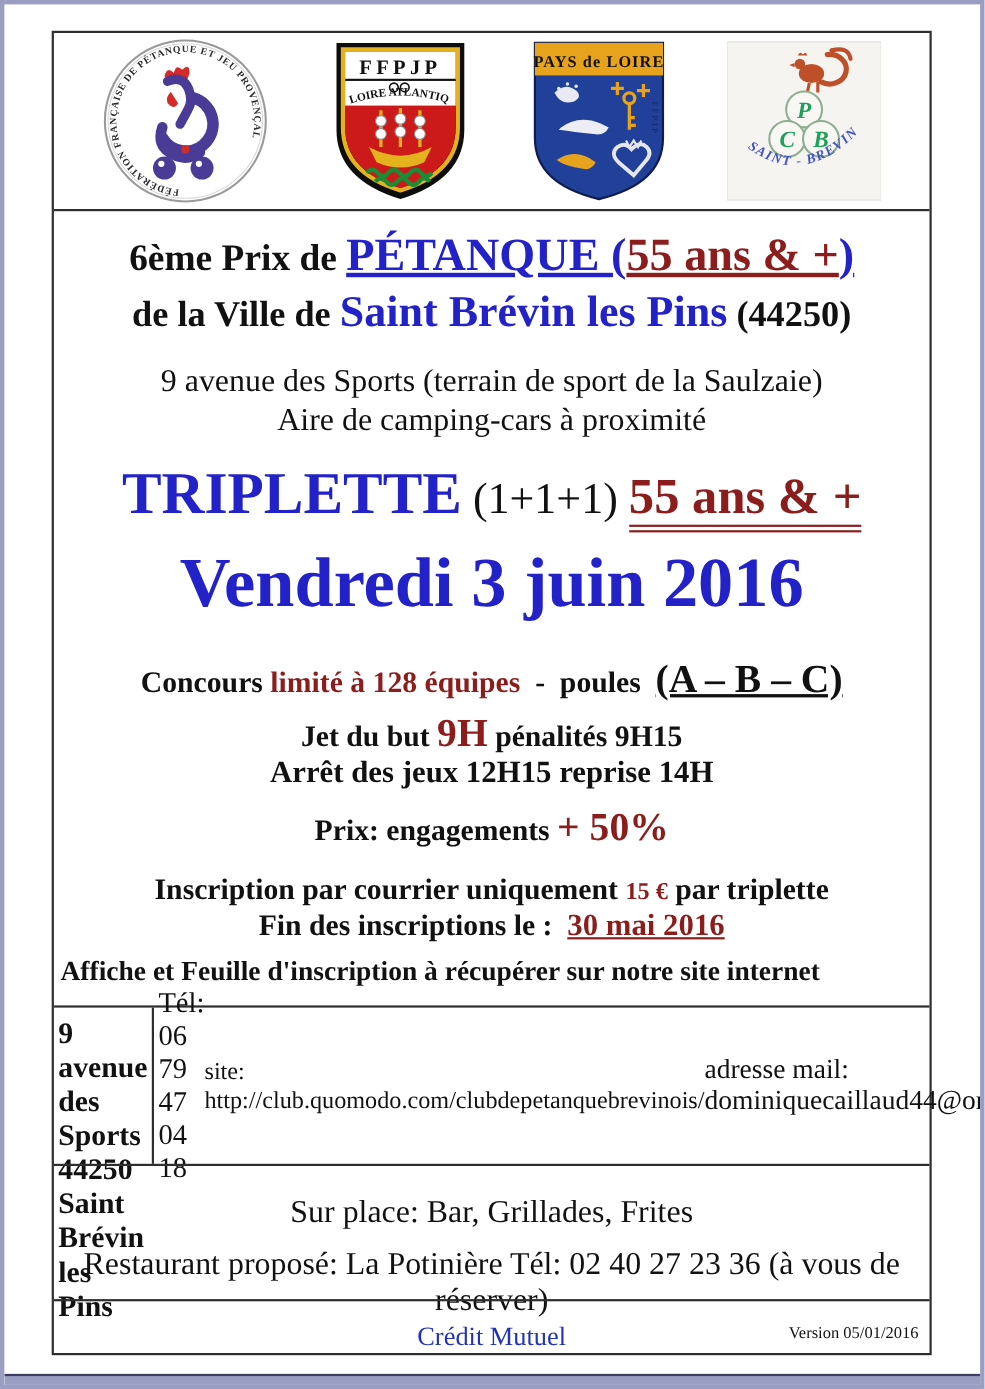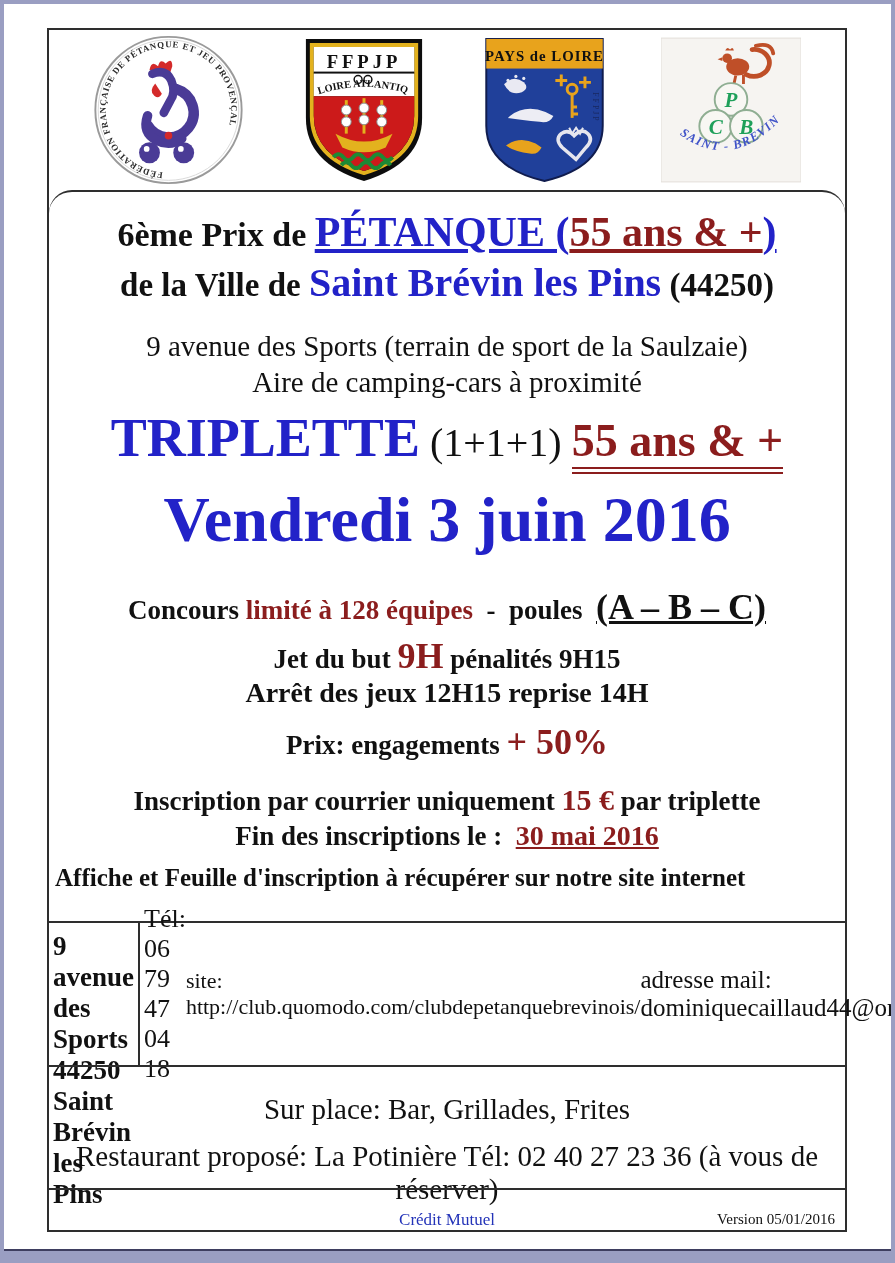--- a/index.html
+++ b/index.html
@@ -43,46 +43,45 @@
     justify-content: space-between;
     padding: 4px 44px 4px 42px;
   }
   
   .row-main {
     height: 806px;
     border-top: 2px solid #2e2e2e;
     text-align: center;
     overflow: hidden;
     line-height: 1.15;
-    border-radius: 23px;
   }
   .blue   { color: #2222c8; }
   .maroon { color: #8b1d1d; }
   .u      { text-decoration: underline; }
   .t1 { margin-top: 16px; font-size: 34px; font-weight: bold; }
   .t1 .big { font-size: 42px; }
   .t2 { margin-top: 4px; font-size: 33px; font-weight: bold; }
   .t2 .city { font-size: 40px; }
   .addr1 { margin-top: 24px; font-size: 29px; }
   .addr2 { margin-top: 2px;  font-size: 29px; }
-  .trip { margin-top: 8px; }
+  .trip { margin-top: 18px; }
   .trip .word   { font-size: 54px; font-weight: bold; color: #2222c8; }
   .trip .detail { font-size: 40px; }
   .trip .age    { font-size: 46px; font-weight: bold; color: #8b1d1d;
                   border-bottom: 7px double #8b1d1d; padding-bottom: 1px; }
   .date { margin-top: 14px; font-size: 64px; font-weight: bold; color: #2222c8; }
   .conc { margin-top: 30px; font-size: 27px; font-weight: bold; }
   .conc .groups { font-size: 36px; text-decoration: underline; }
   .jet  { margin-top: 8px;  font-size: 27px; font-weight: bold; }
   .jet .big  { font-size: 36px; }
   .arret{ font-size: 28px; font-weight: bold; }
   .prix { margin-top: 12px; font-size: 27px; font-weight: bold; }
   .prix .big { font-size: 36px; }
   .insc { margin-top: 20px; font-size: 27px; font-weight: bold; }
-  .insc .fee { font-size: 30px; }
+  .insc .fee { font-size: 22px; }
   .fin  { margin-top: 2px;  font-size: 27px; font-weight: bold; }
   .fin .dl { font-size: 28px; text-decoration: underline; }
   .note { margin-top: 12px; font-size: 25px; text-align: left; padding-left: 6px; font-weight: bold; }
   
   .row-contact {
     height: 144px;
     border-top: 2px solid #2e2e2e;
     display: flex;
   }
   .cell-club {
@@ -120,21 +119,21 @@
     position: relative;
     text-align: center;
   }
   .version {
     position: absolute;
     top: 21px; right: 10px;
     font-size: 15px;
   }
   .sponsor {
     margin-top: 20px;
-    font-size: 17px;
+    font-size: 24px;
     color: #2333b8;
   }
 </style>
 </head>
 <body>
 
 <div class="outer">
   <div class="frame">
 
     <div class="row-logos">

